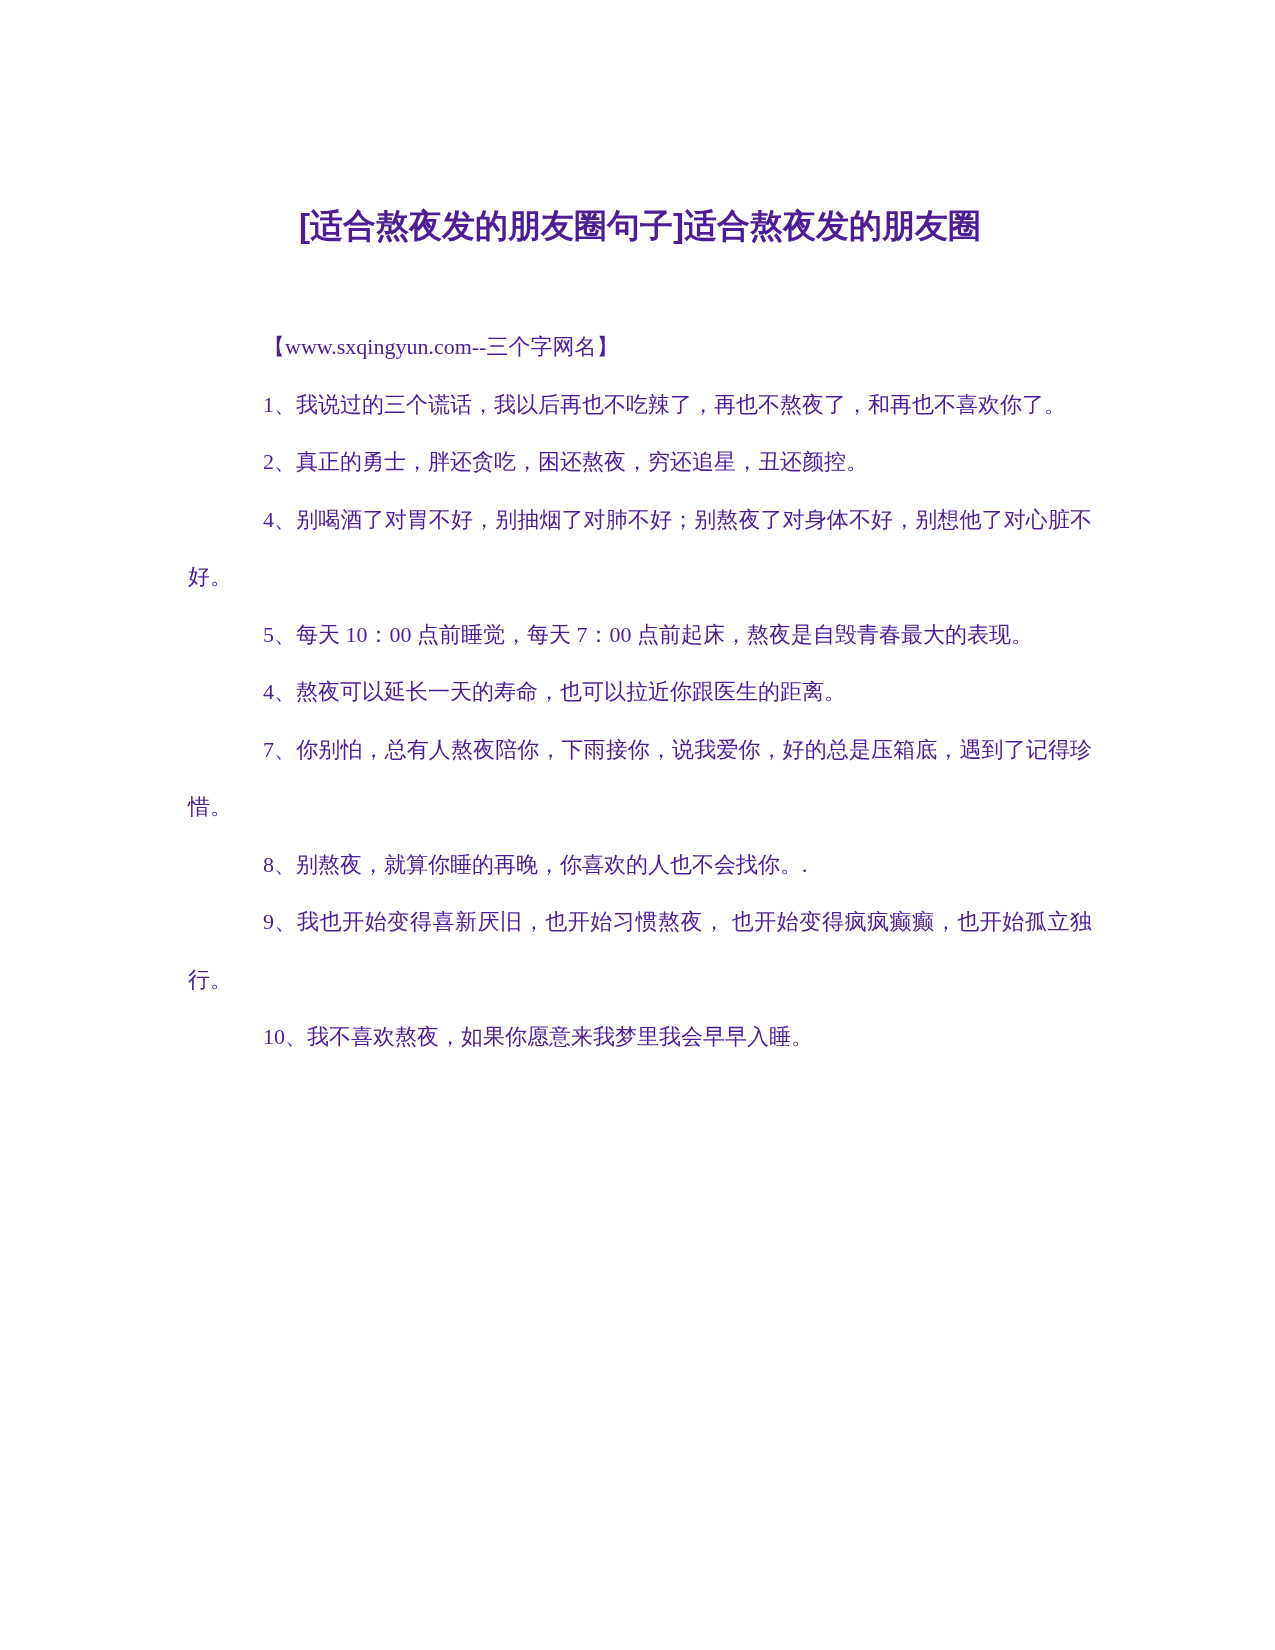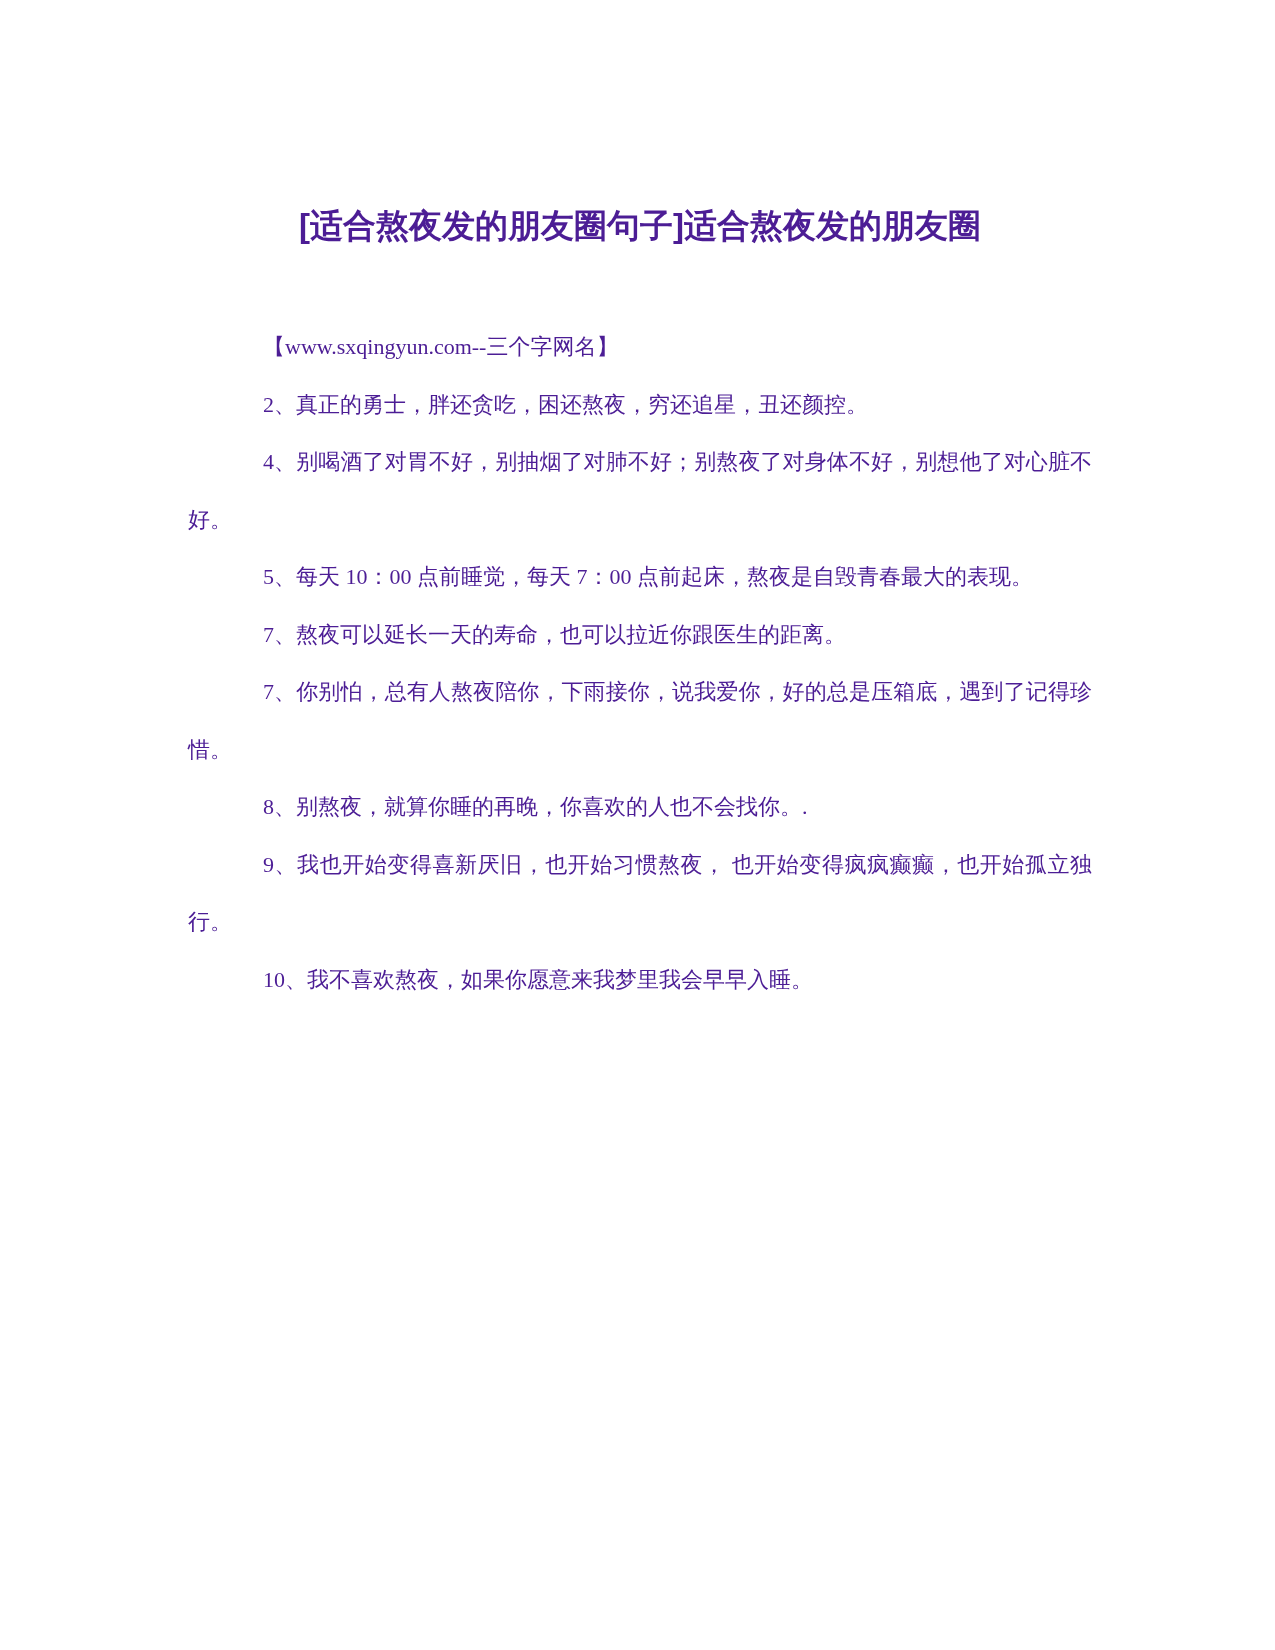--- a/index.html
+++ b/index.html
@@ -53,23 +53,24 @@
 </head>
 <body>
 
 <div class="page">
 
   <div class="doc-title">[适合熬夜发的朋友圈句子]适合熬夜发的朋友圈</div>
 
   <div class="doc-body">
     <p class="source-line">【www.sxqingyun.com--三个字网名】</p>
 
+  <p>1、我说过的三个谎话，我以后再也不吃辣了，再也不熬夜了，和再也不喜欢你了。</p>
       <p>2、真正的勇士，胖还贪吃，困还熬夜，穷还追星，丑还颜控。</p>
       <p>4、别喝酒了对胃不好，别抽烟了对肺不好；别熬夜了对身体不好，别想他了对心脏不好。</p>
       <p>5、每天 10：00 点前睡觉，每天 7：00 点前起床，熬夜是自毁青春最大的表现。</p>
-      <p>7、熬夜可以延长一天的寿命，也可以拉近你跟医生的距离。</p>
+      <p>4、熬夜可以延长一天的寿命，也可以拉近你跟医生的距离。</p>
       <p>7、你别怕，总有人熬夜陪你，下雨接你，说我爱你，好的总是压箱底，遇到了记得珍惜。</p>
       <p>8、别熬夜，就算你睡的再晚，你喜欢的人也不会找你。.</p>
       <p>9、我也开始变得喜新厌旧，也开始习惯熬夜， 也开始变得疯疯癫癫，也开始孤立独行。</p>
       <p>10、我不喜欢熬夜，如果你愿意来我梦里我会早早入睡。</p>
     </div>
 
 </div>
 
 </body></html>

